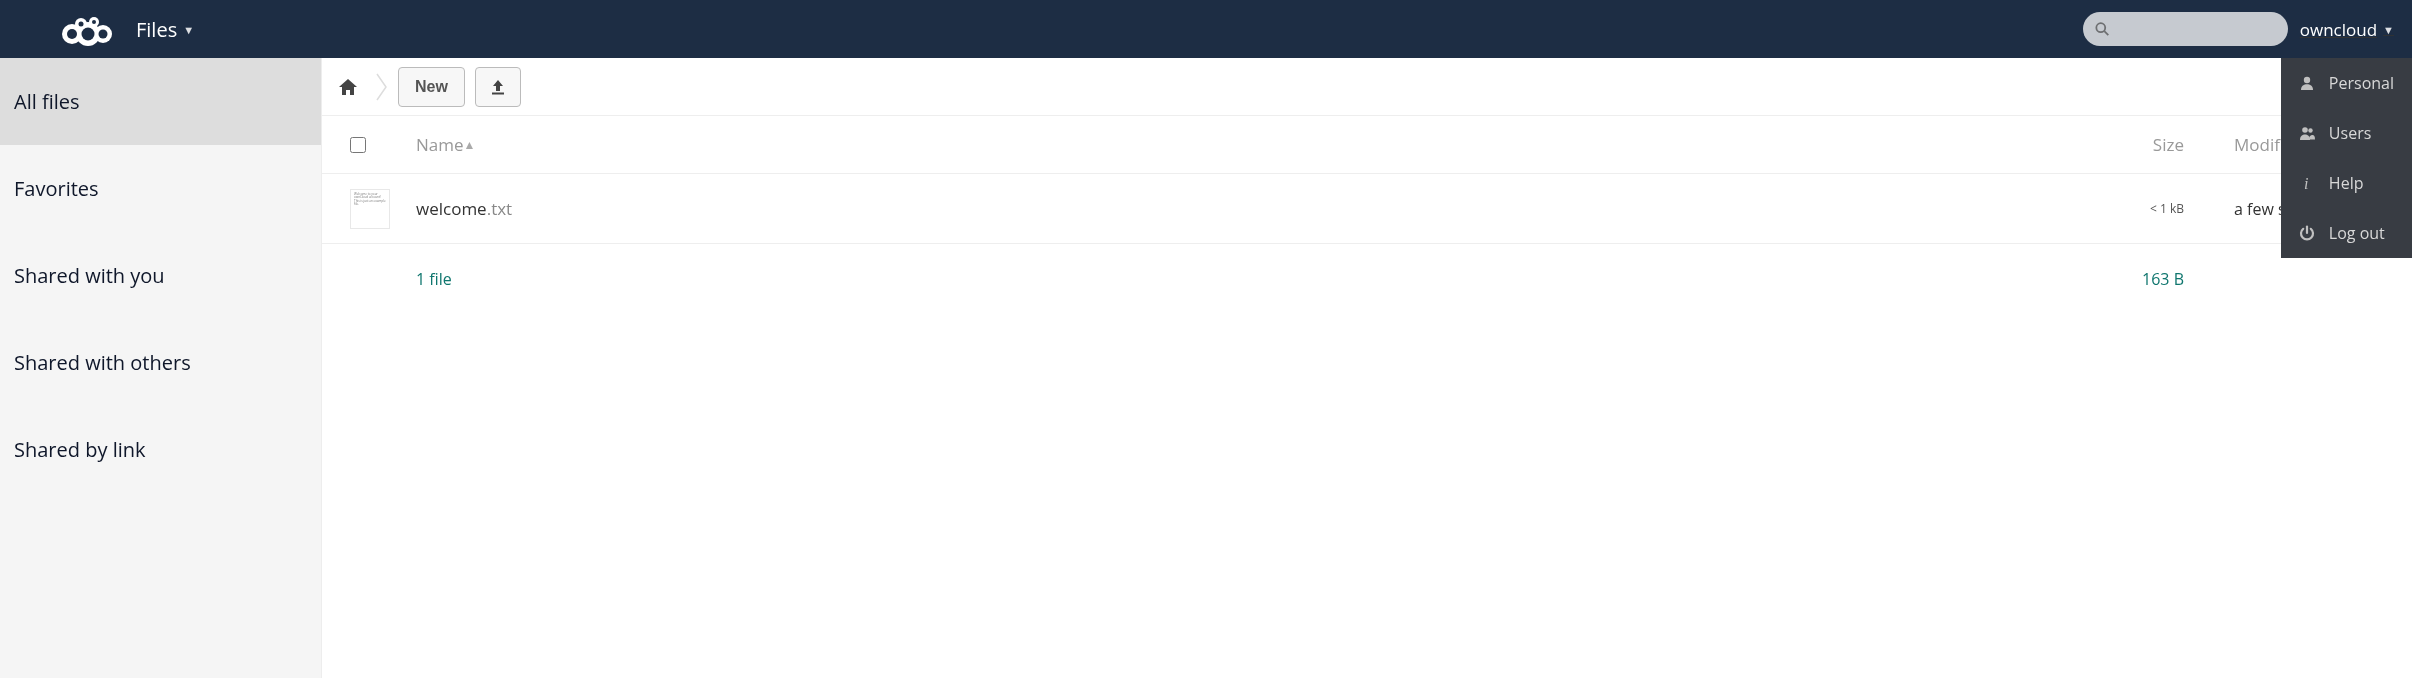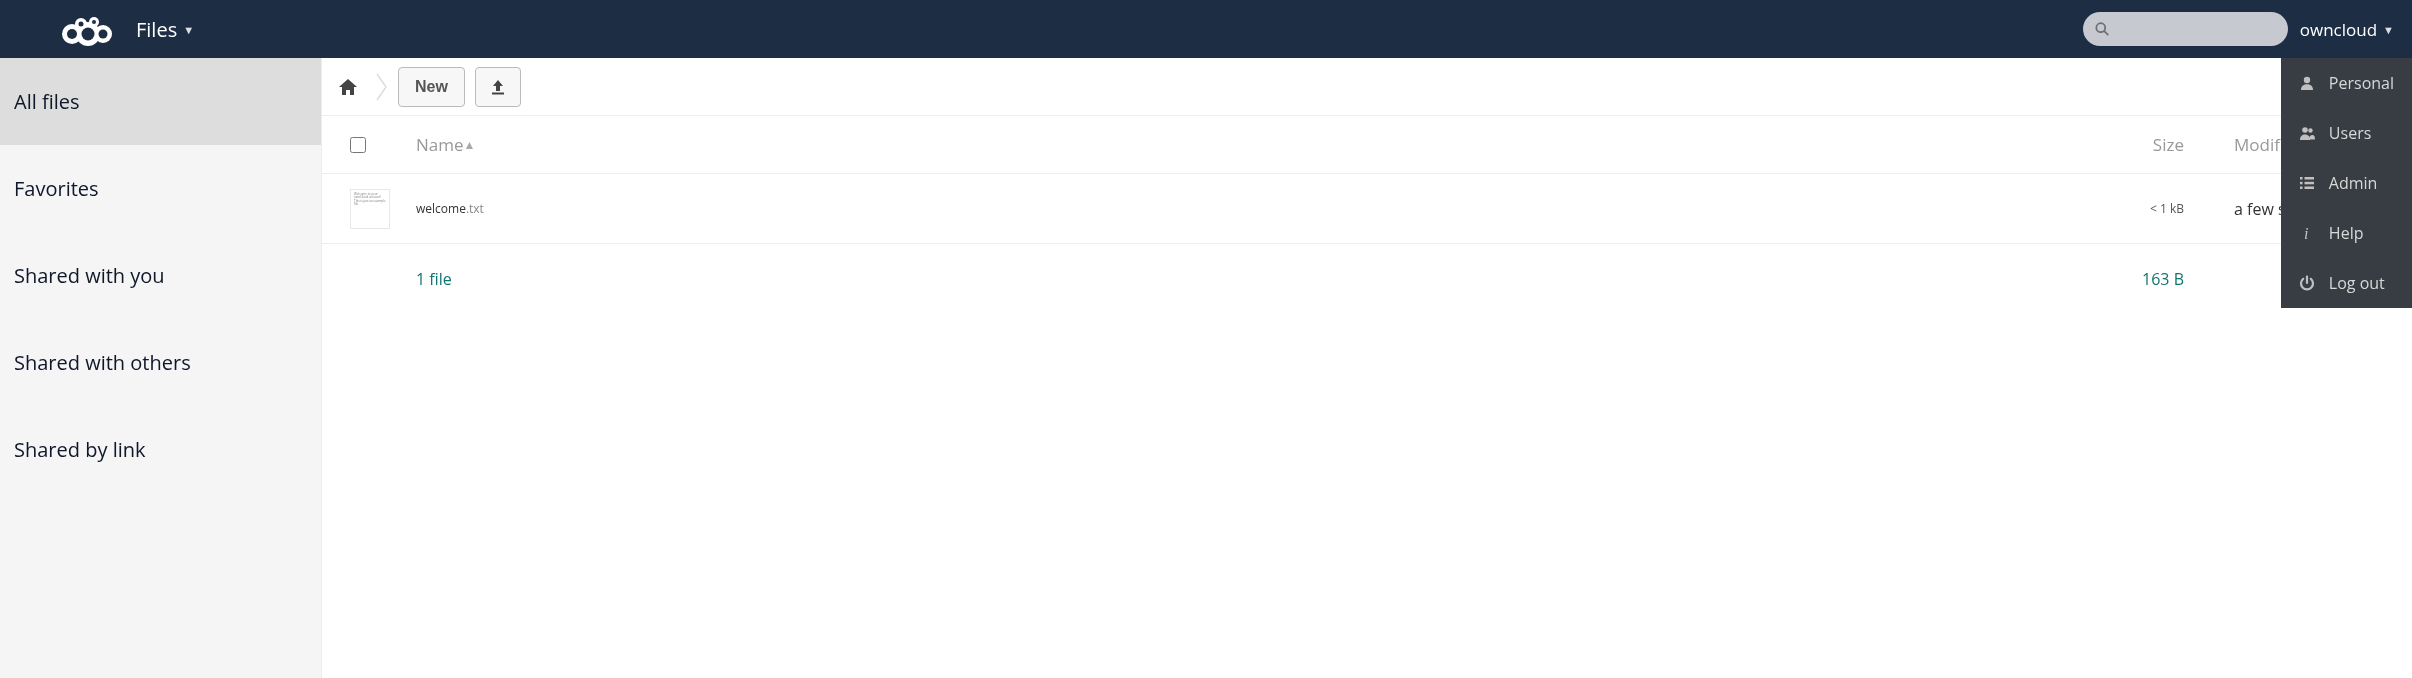--- a/index.html
+++ b/index.html
@@ -41,20 +41,21 @@
     .app-name .caret {
       margin-left: 6px;
       font-size: 11px;
       opacity: 0.85;
     }
     .header-right {
       margin-left: auto;
       display: flex;
       align-items: center;
       gap: 12px;
+      text-decoration: underline;
     }
     .searchbox {
       background: rgba(255,255,255,0.75);
       border-radius: 18px;
       height: 34px;
       width: 205px;
       display: flex;
       align-items: center;
       padding: 0 12px;
     }
@@ -188,21 +189,21 @@
       width: 40px;
       height: 40px;
       background: #fff;
       border: 1px solid #e8e8e8;
       font-size: 3px;
       line-height: 1.2;
       color: #777;
       padding: 3px;
       overflow: hidden;
     }
-    .file-name { flex: 1; font-size: 12px; }
+    .file-name { flex: 1; font-size: 17px; }
     .file-name .ext { color: #888; }
     .file-size { width: 130px; text-align: right; color: #555; font-size: 12px; padding-right: 10px; }
     .file-mod { width: 200px; text-align: left; color: #333; font-size: 16px; padding-left: 40px; white-space: nowrap; overflow: hidden; }
 
     .summary-row {
       display: flex;
       align-items: center;
       height: 70px;
       padding: 0 18px 0 28px;
       color: #0f766e;
@@ -263,31 +264,20 @@
     </div>
     <div class="ditem">
       <svg width="16" height="16" viewBox="0 0 16 16">
         <circle cx="6" cy="5" r="2.8"></circle>
         <circle cx="11.5" cy="5.5" r="2.2"></circle>
         <path d="M1 15 C1 10.8 3.5 9.5 6 9.5 C8.5 9.5 11 10.8 11 15 Z"></path>
         <path d="M10 14.5 C10 11 12 10 13.5 10 C15 10 16 11 16 14.5 Z"></path>
       </svg>
       <span>Users</span>
     </div>
-    <div class="ditem">
-      <svg width="16" height="16" viewBox="0 0 16 16">
-        <rect x="1" y="2" width="2.5" height="2.5"></rect>
-        <rect x="5.5" y="2" width="9.5" height="2.5"></rect>
-        <rect x="1" y="6.8" width="2.5" height="2.5"></rect>
-        <rect x="5.5" y="6.8" width="9.5" height="2.5"></rect>
-        <rect x="1" y="11.5" width="2.5" height="2.5"></rect>
-        <rect x="5.5" y="11.5" width="9.5" height="2.5"></rect>
-      </svg>
-      <span>Admin</span>
-    </div>
     <div class="ditem help-i">
       <svg width="16" height="16" viewBox="0 0 16 16">
         <text x="5" y="14" font-family="Georgia, serif" font-style="italic" font-size="16" fill="#c0c0c0">i</text>
       </svg>
       <span>Help</span>
     </div>
     <div class="ditem">
       <svg width="16" height="16" viewBox="0 0 16 16">
         <path d="M8 1.5 L8 8" stroke="#c0c0c0" stroke-width="2.2" fill="none" stroke-linecap="round"></path>
         <path d="M4.2 3.8 A6 6 0 1 0 11.8 3.8" stroke="#c0c0c0" stroke-width="2.2" fill="none" stroke-linecap="round"></path>

